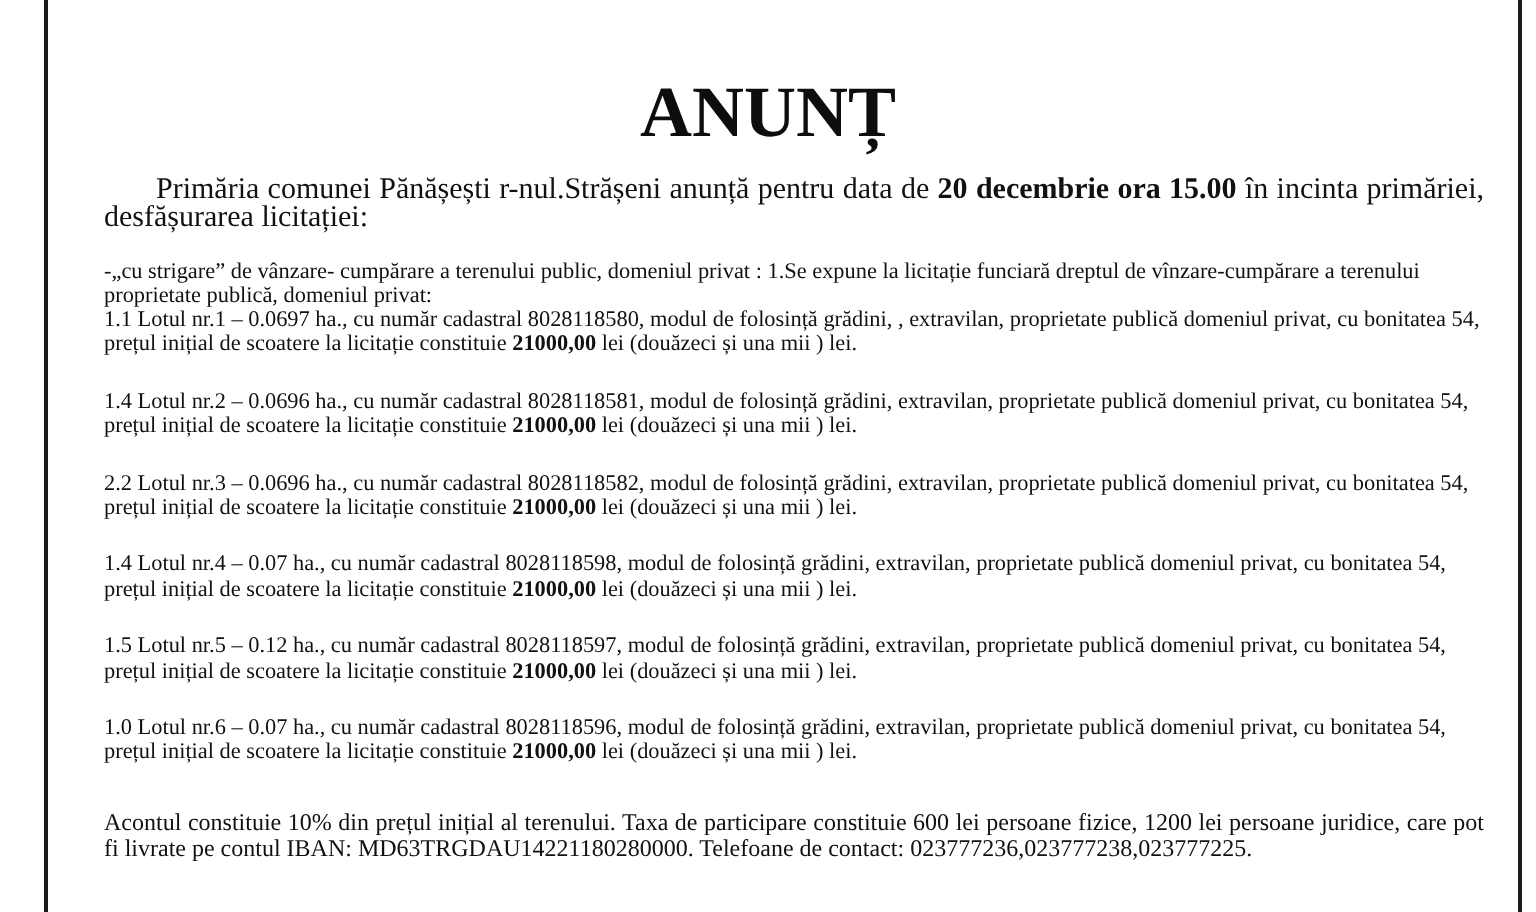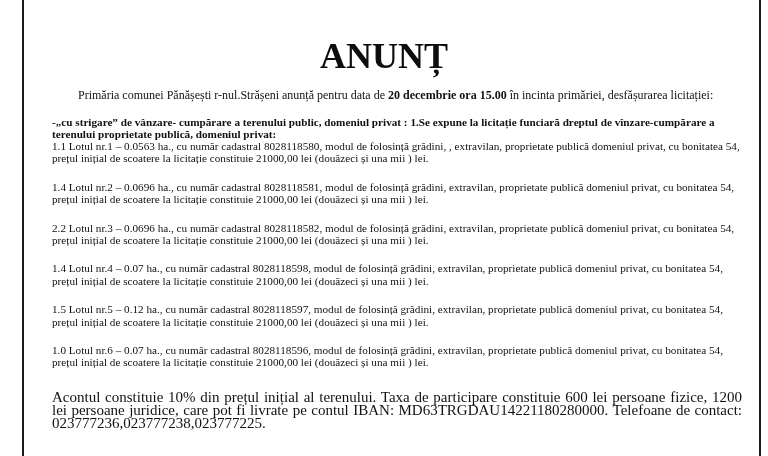--- a/index.html
+++ b/index.html
@@ -46,62 +46,62 @@
     }
     .content {
       position: absolute;
       left: 52px;
       top: 88px;
       width: 690px;
       font-size: 11.2px;
       line-height: 12.4px;
     }
     .intro {
-      font-size: 12px;
+      font-size: 15px;
       line-height: 14px;
       text-indent: 26px;
       margin: 0;
       text-align: justify;
     }
     .lead {
       margin: 14px 0 0 0;
-      font-weight: bold;
+      font-weight: normal;
       font-size: 11.2px;
       line-height: 12px;
     }
     .lot {
       margin: 0 0 16px 0;
     }
     .lot:first-of-type { margin-top: 0; }
     .lots { margin-top: 0; }
-    .lot b { font-weight: normal; }
+    .lot b { font-weight: bold; }
     .footer-para {
       margin: 22px 0 0 0;
       text-align: justify;
       text-align-last: left;
-      font-size: 15px;
+      font-size: 12px;
       line-height: 13px;
     }
   </style>
 </head>
 <body>
 
 <div class="page">
   <div class="border-left"></div>
   <div class="border-right"></div>
 
   <h1 class="title" style="margin:0;">ANUNȚ</h1>
 
   <div class="content">
     <p class="intro"><span>Primăria comunei Pănășești r-nul.Strășeni anunță pentru data de </span><b>20 decembrie ora 15.00</b><span> în incinta primăriei, desfășurarea licitației:</span></p>
 
     <p class="lead">-„cu strigare” de vânzare- cumpărare a terenului public, domeniul privat : 1.Se expune la licitație funciară dreptul de vînzare-cumpărare a terenului proprietate publică, domeniul privat:</p>
 
     <div class="lots">
-      <p class="lot"><span>1.1  Lotul nr.1 – 0.0563 ha., cu număr cadastral 8028118580, modul de folosință grădini, , extravilan, proprietate publică domeniul privat, cu bonitatea 54, prețul inițial de scoatere la licitație constituie </span><b>21000,00</b><span>  lei (douăzeci și una  mii ) lei.</span></p>
+      <p class="lot"><span>1.1  Lotul nr.1 – 0.0697 ha., cu număr cadastral 8028118580, modul de folosință grădini, , extravilan, proprietate publică domeniul privat, cu bonitatea 54, prețul inițial de scoatere la licitație constituie </span><b>21000,00</b><span>  lei (douăzeci și una  mii ) lei.</span></p>
       <p class="lot"><span>1.4  Lotul nr.2 – 0.0696 ha., cu număr cadastral 8028118581, modul de folosință grădini,   extravilan, proprietate publică domeniul privat, cu bonitatea 54, prețul  inițial de scoatere la licitație constituie </span><b>21000,00</b><span>  lei (douăzeci și una  mii ) lei.</span></p>
       <p class="lot"><span>2.2  Lotul nr.3 – 0.0696 ha., cu număr cadastral 8028118582, modul de folosință grădini,  extravilan, proprietate publică domeniul privat, cu bonitatea 54, prețul inițial de scoatere la licitație constituie </span><b>21000,00</b><span>  lei (douăzeci și una  mii ) lei.</span></p>
       <p class="lot"><span>1.4  Lotul nr.4 – 0.07 ha., cu număr cadastral 8028118598, modul de folosință grădini,   extravilan, proprietate publică domeniul privat, cu bonitatea 54, prețul inițial de scoatere la licitație constituie </span><b>21000,00</b><span>  lei (douăzeci și una  mii ) lei.</span></p>
       <p class="lot"><span>1.5  Lotul nr.5 – 0.12 ha., cu număr cadastral 8028118597, modul de folosință grădini,  extravilan, proprietate publică domeniul privat, cu bonitatea 54, prețul inițial de scoatere la licitație constituie </span><b>21000,00</b><span>  lei (douăzeci și una  mii ) lei.</span></p>
       <p class="lot" style="margin-bottom:0;"><span>1.0  Lotul nr.6 – 0.07 ha., cu număr cadastral 8028118596, modul de folosință grădini,  extravilan, proprietate publică domeniul privat, cu bonitatea 54, prețul inițial de scoatere la licitație constituie </span><b>21000,00</b><span>  lei (douăzeci și una  mii ) lei.</span></p>
     </div>
 
     <p class="footer-para">Acontul constituie 10% din prețul inițial al terenului. Taxa de participare constituie 600 lei persoane fizice, 1200 lei persoane juridice, care pot fi livrate pe contul IBAN: MD63TRGDAU14221180280000. Telefoane de contact: 023777236,023777238,023777225.</p>
   </div>
 </div>

